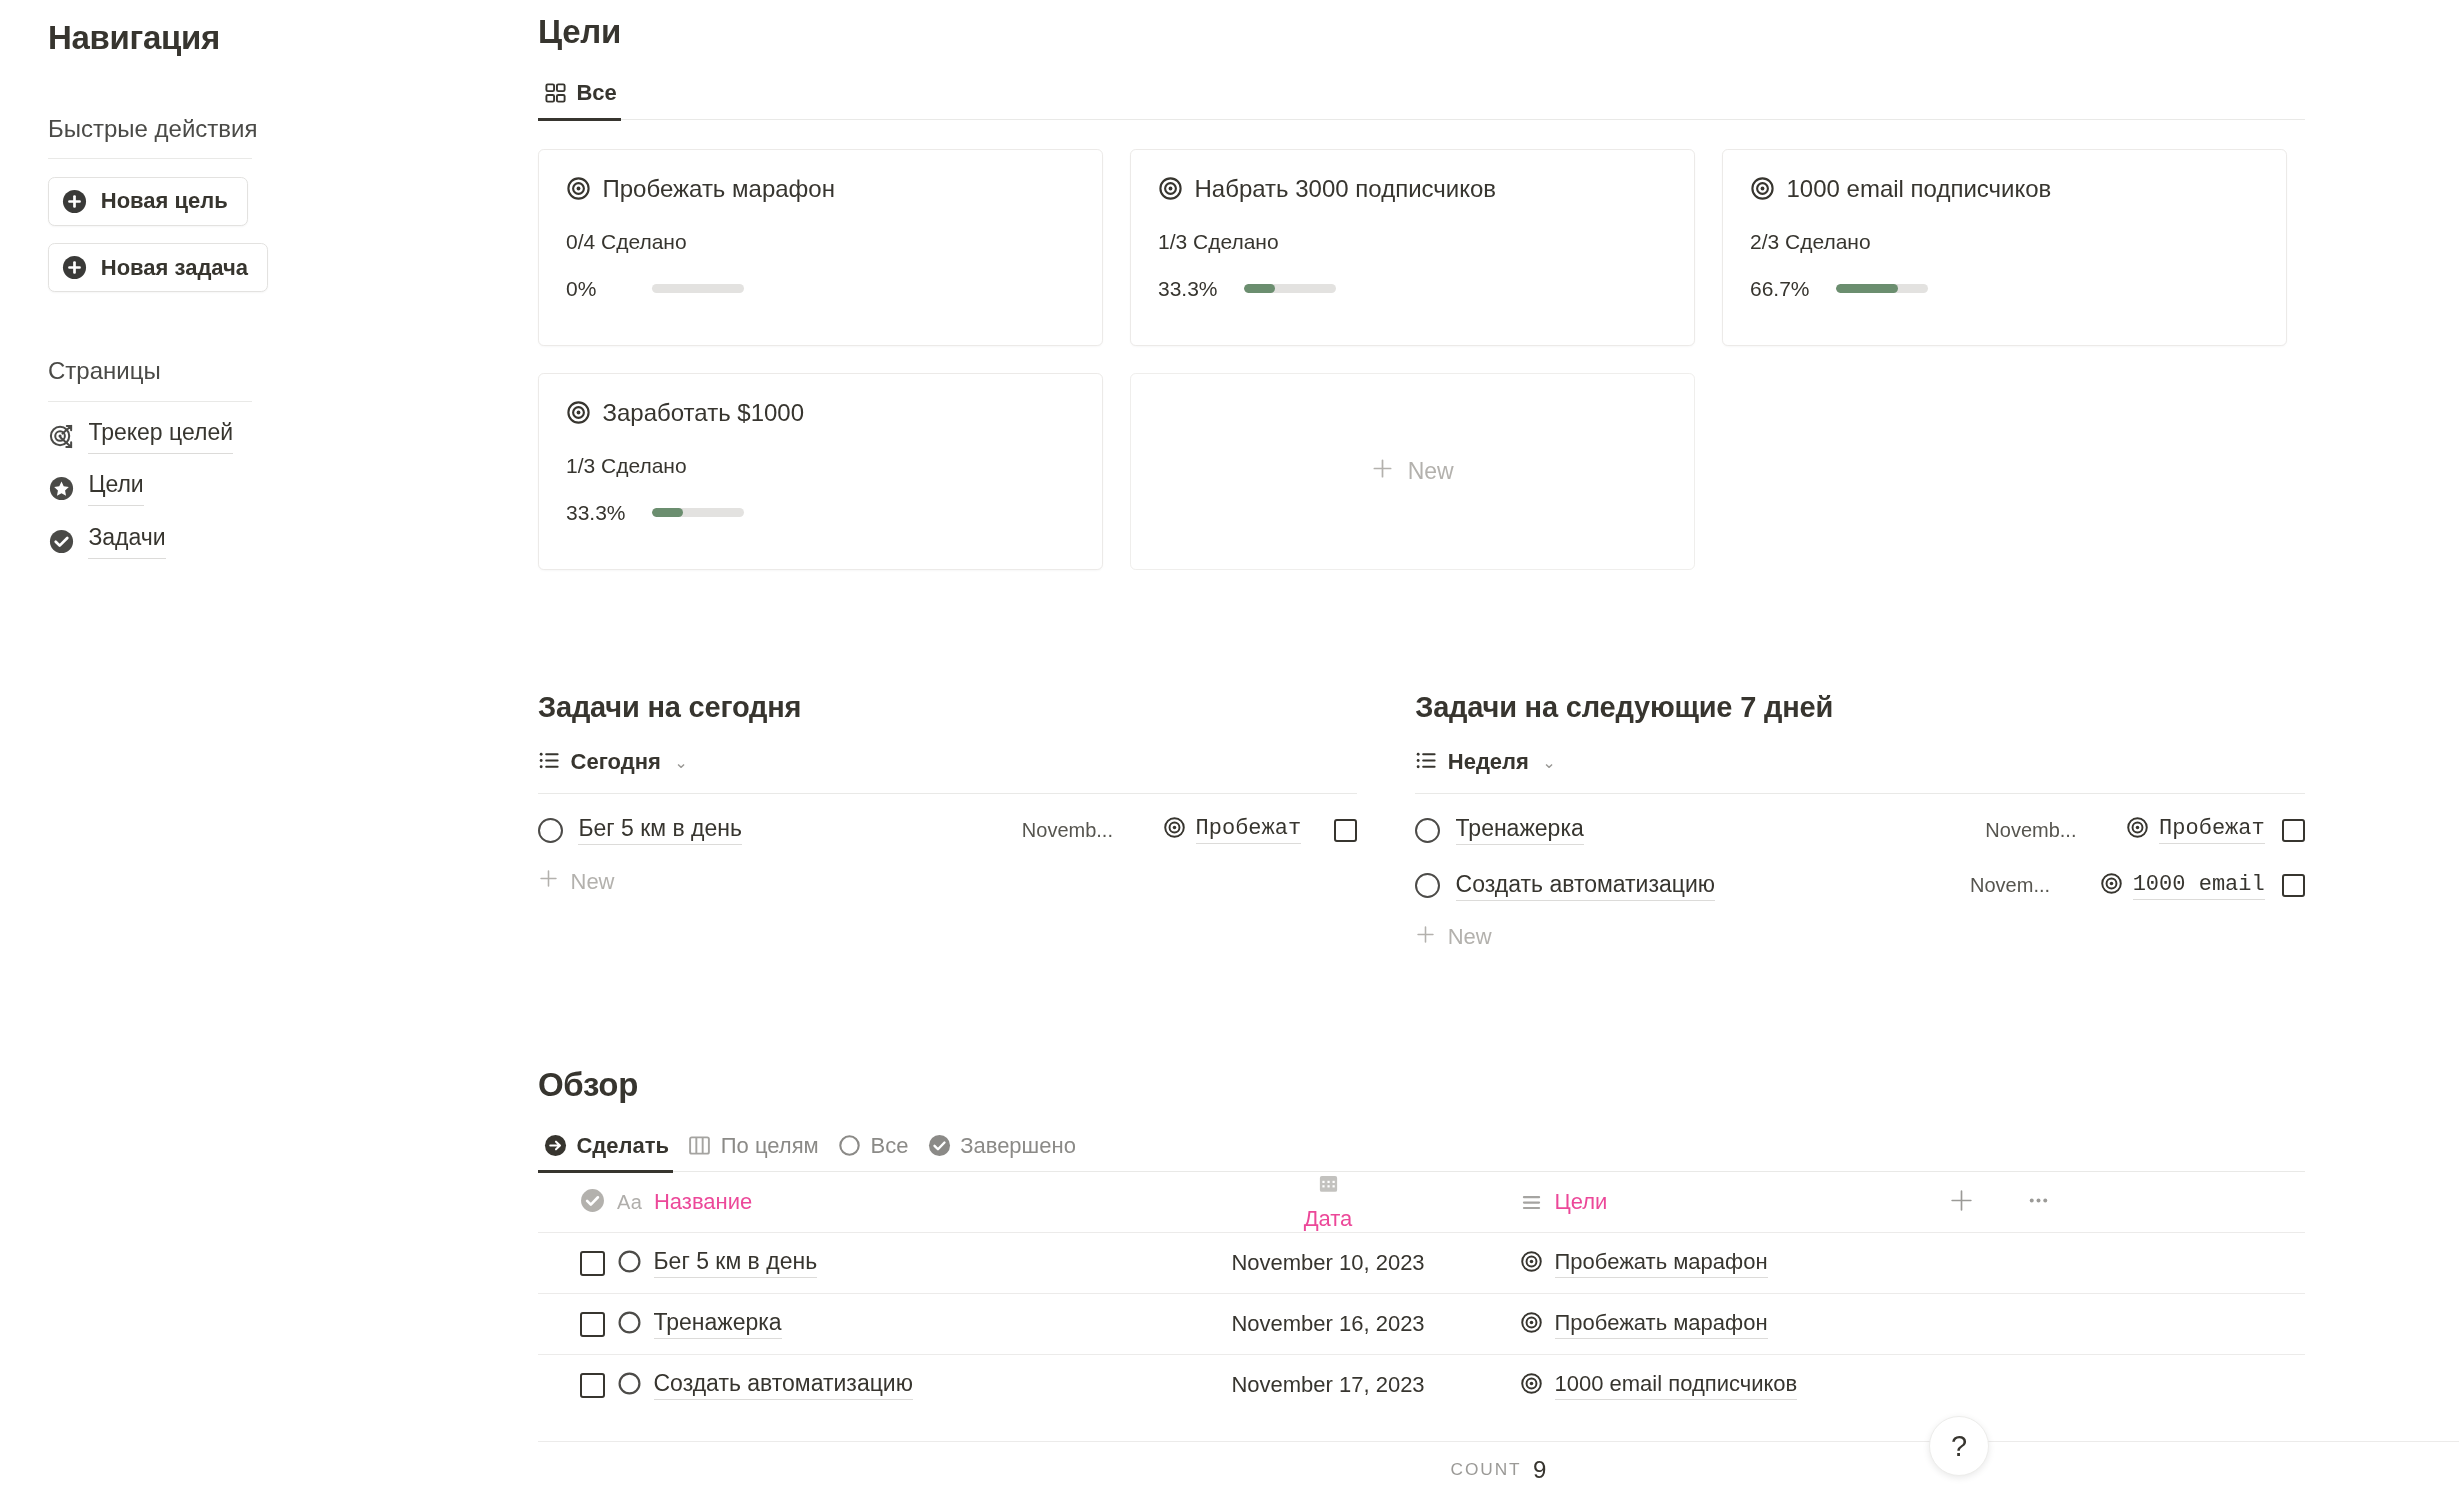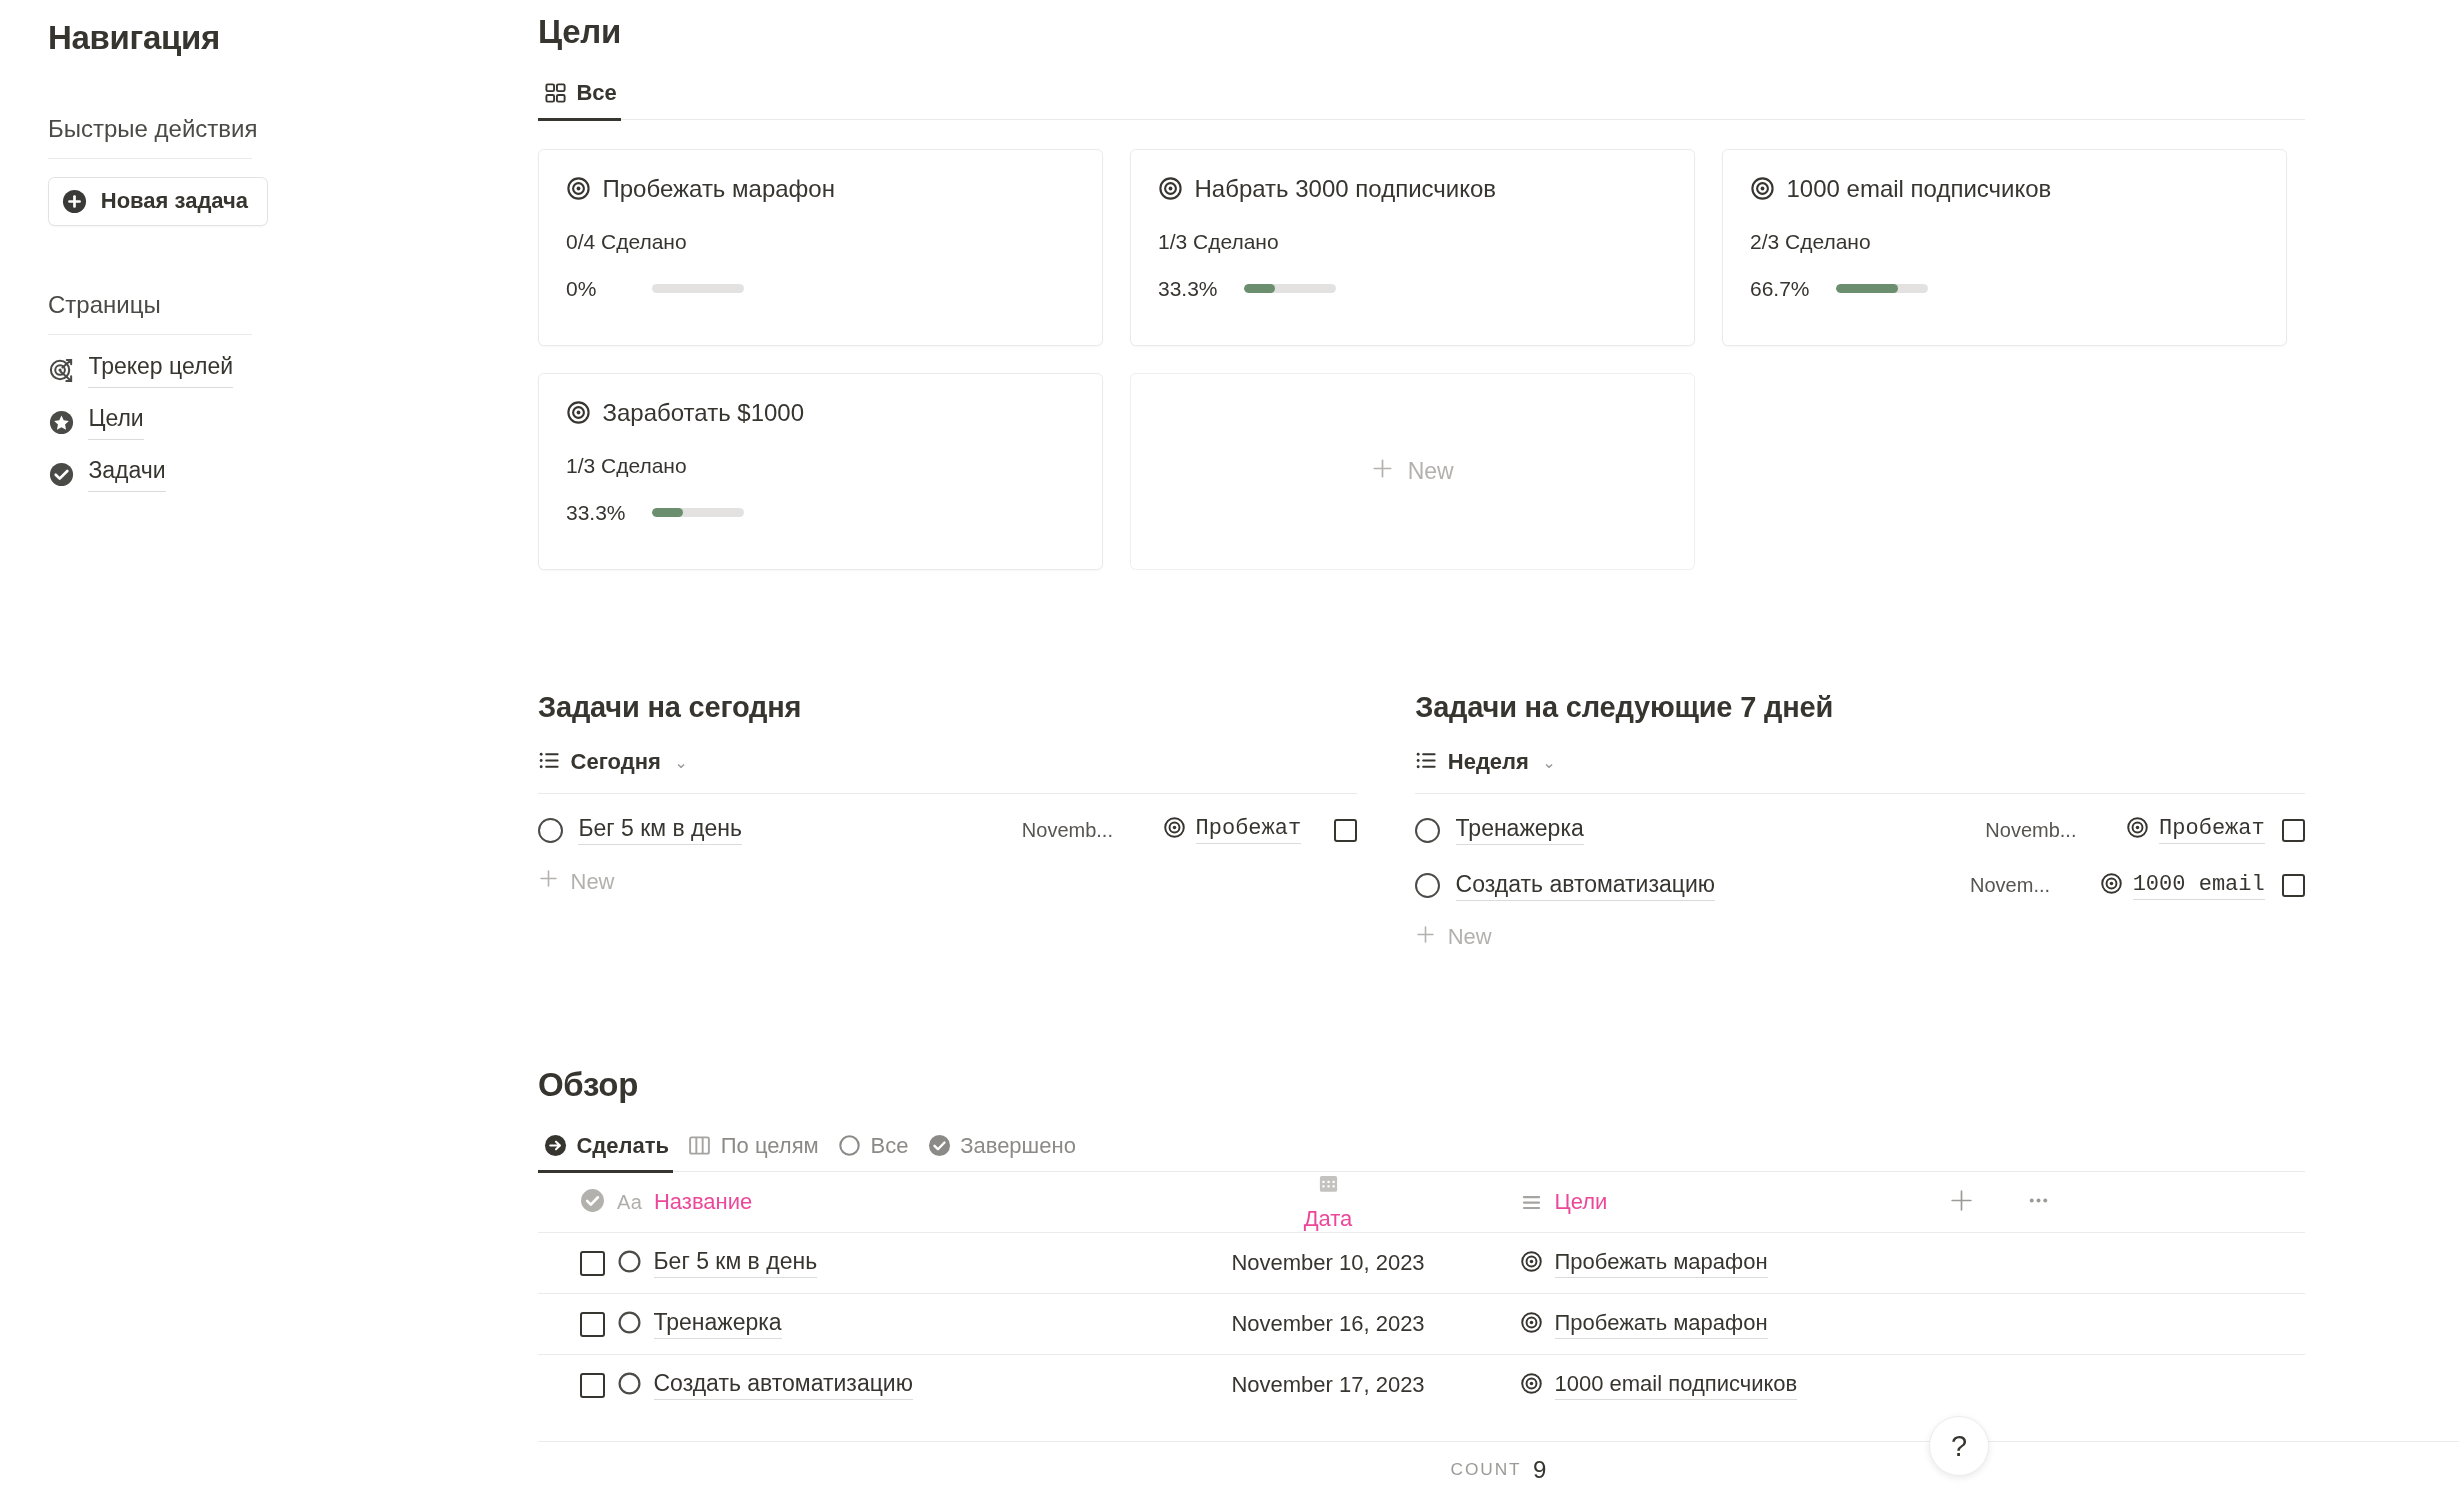--- a/index.html
+++ b/index.html
@@ -149,20 +149,32 @@
     <div>
       <div style="display:block">
         <div class="sb-btn">
           <span class="plus-circle">
             <svg width="25" height="25" viewBox="0 0 26 26">
                 <circle cx="13" cy="13" r="12" fill="#3a3a38"></circle>
                 <rect x="11.6" y="6.4" width="2.8" height="13.2" rx="1.2" fill="#fff"></rect>
                 <rect x="6.4" y="11.6" width="13.2" height="2.8" rx="1.2" fill="#fff"></rect>
               </svg>
           </span>
+          <span class="lbl">Новая цель</span>
+        </div>
+      </div>
+      <div style="display:block">
+        <div class="sb-btn">
+          <span class="plus-circle">
+            <svg width="25" height="25" viewBox="0 0 26 26">
+                <circle cx="13" cy="13" r="12" fill="#3a3a38"></circle>
+                <rect x="11.6" y="6.4" width="2.8" height="13.2" rx="1.2" fill="#fff"></rect>
+                <rect x="6.4" y="11.6" width="13.2" height="2.8" rx="1.2" fill="#fff"></rect>
+              </svg>
+          </span>
           <span class="lbl">Новая задача</span>
         </div>
       </div>
     </div>
 
     <div class="sb-section-label" style="margin-top:65px">Страницы</div>
     <div class="sb-rule"></div>
 
     <div class="sb-pages">
       <div class="sb-page-item">

